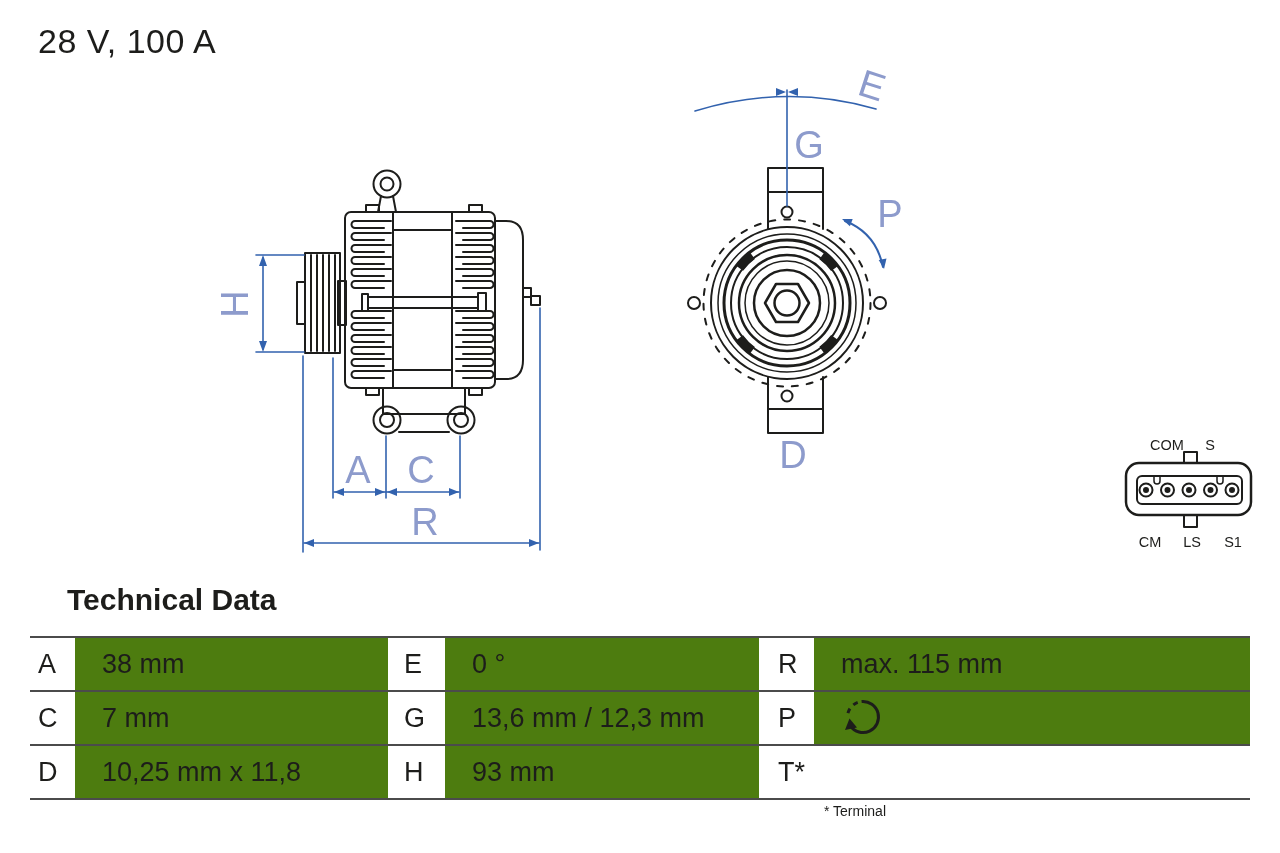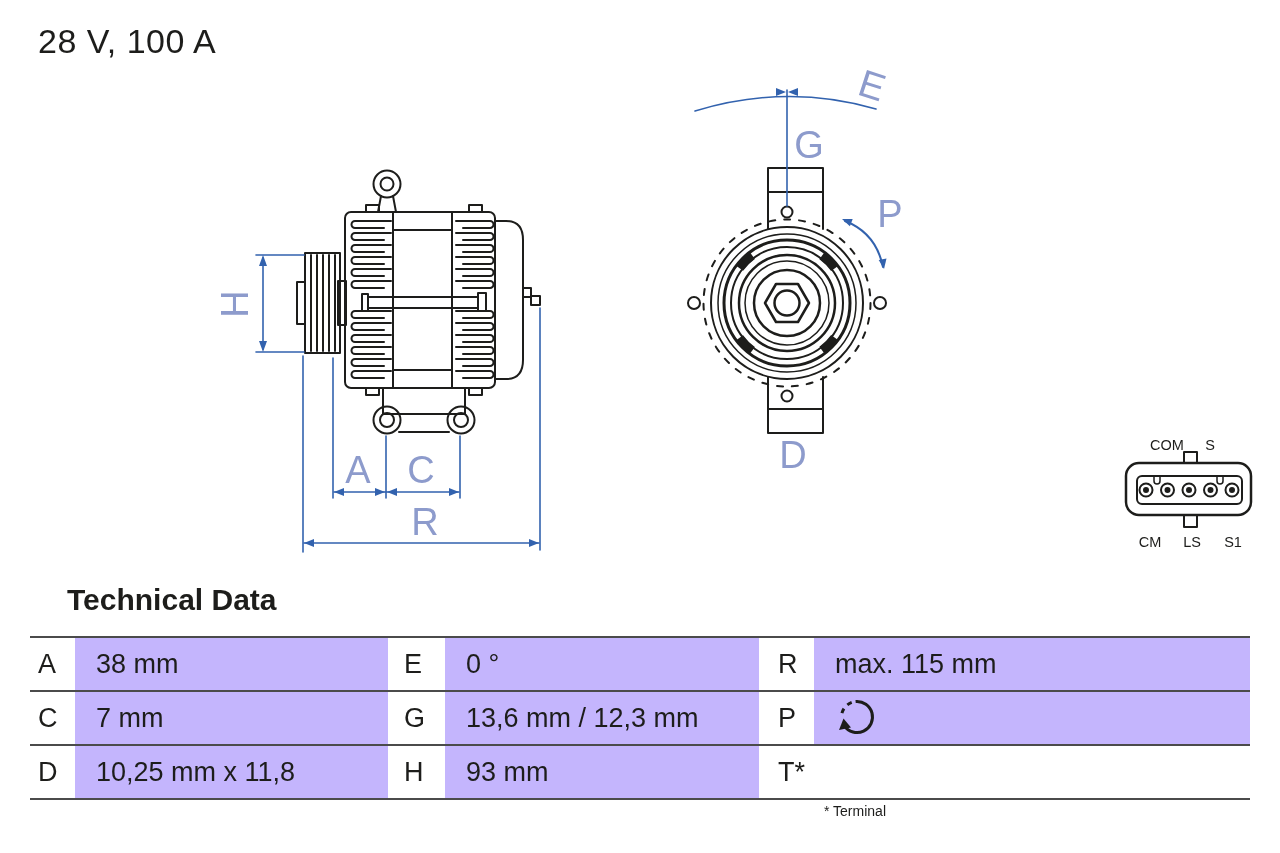--- a/index.html
+++ b/index.html
@@ -18,21 +18,21 @@
   .tech-heading{position:absolute;left:38px;top:583px;font-size:30px;font-weight:bold;margin-left:29px;}
   .tech-table{position:absolute;left:30px;top:636px;width:1220px;border-bottom:2px solid #4b4b4b;}
   .tech-row{
     display:grid;grid-template-columns:45px 313px 57px 314px 55px 436px;
     height:54px;border-top:2px solid #4b4b4b;box-sizing:border-box;
   }
   .cell{display:flex;align-items:center;font-size:27px;}
   .key{background:#ffffff;padding-left:8px;}
   .key.k2{padding-left:16px;}
   .key.k3{padding-left:19px;}
-  .val{background:#c4b5fd;padding-left:21px;}
+  .val{background:#4d7c0f;padding-left:27px;}
   .val.condensed{font-size:26px;letter-spacing:-0.6px;}
   .footnote{position:absolute;left:824px;top:803px;font-size:14px;}
 </style>
 </head>
 <body>
 
 <div class="title">28 V, 100 A</div>
 
 <svg class="drawing" width="1280" height="580" viewBox="0 0 1280 580">
 

